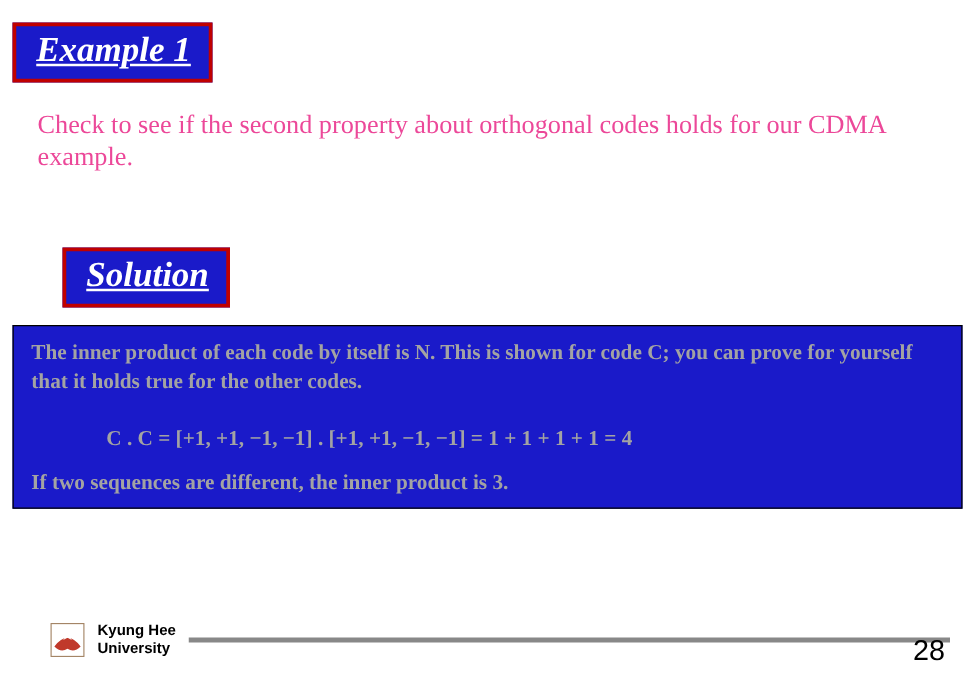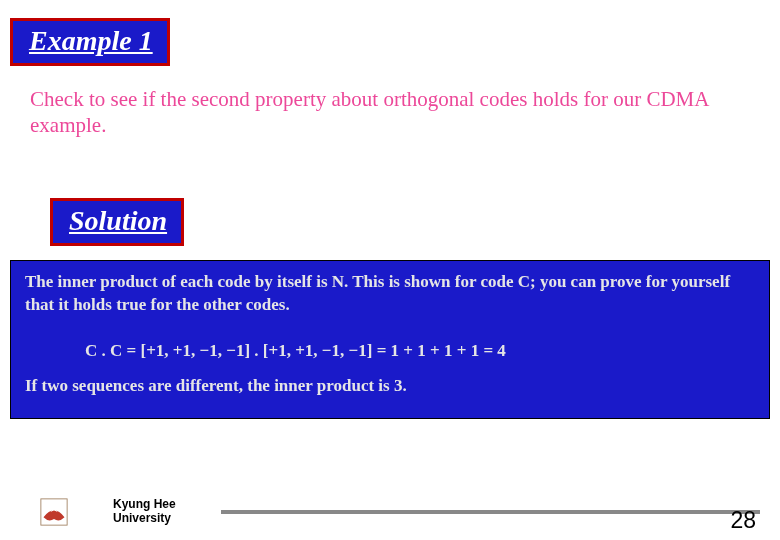--- a/index.html
+++ b/index.html
@@ -35,41 +35,40 @@
     line-height: 1.25;
     color: #ec4899;
   }
   .content-box {
     position: absolute;
     left: 10px;
     top: 260px;
     width: 760px;
     background: #1a1ac9;
     border: 1px solid #000;
-    color: #e5e5e5;
-    padding: 10px 14px 20px 14px;
+    color: #a3a3a3;
+    padding: 10px 14px 8px 14px;
   }
   .ctext {
     font-size: 17px;
     font-weight: bold;
     line-height: 1.35;
   }
   .eq {
     font-size: 17px;
     font-weight: bold;
     margin: 24px 0 14px 60px;
   }
   .footer {
     position: absolute;
     left: 40px;
     bottom: 14px;
     right: 20px;
     display: flex;
     align-items: center;
-    gap: 35px;
   }
   .logo {
     width: 28px;
     height: 28px;
     margin-right: 10px;
     flex-shrink: 0;
   }
   .uni {
     font-family: Arial, Helvetica, sans-serif;
     font-size: 12px;

